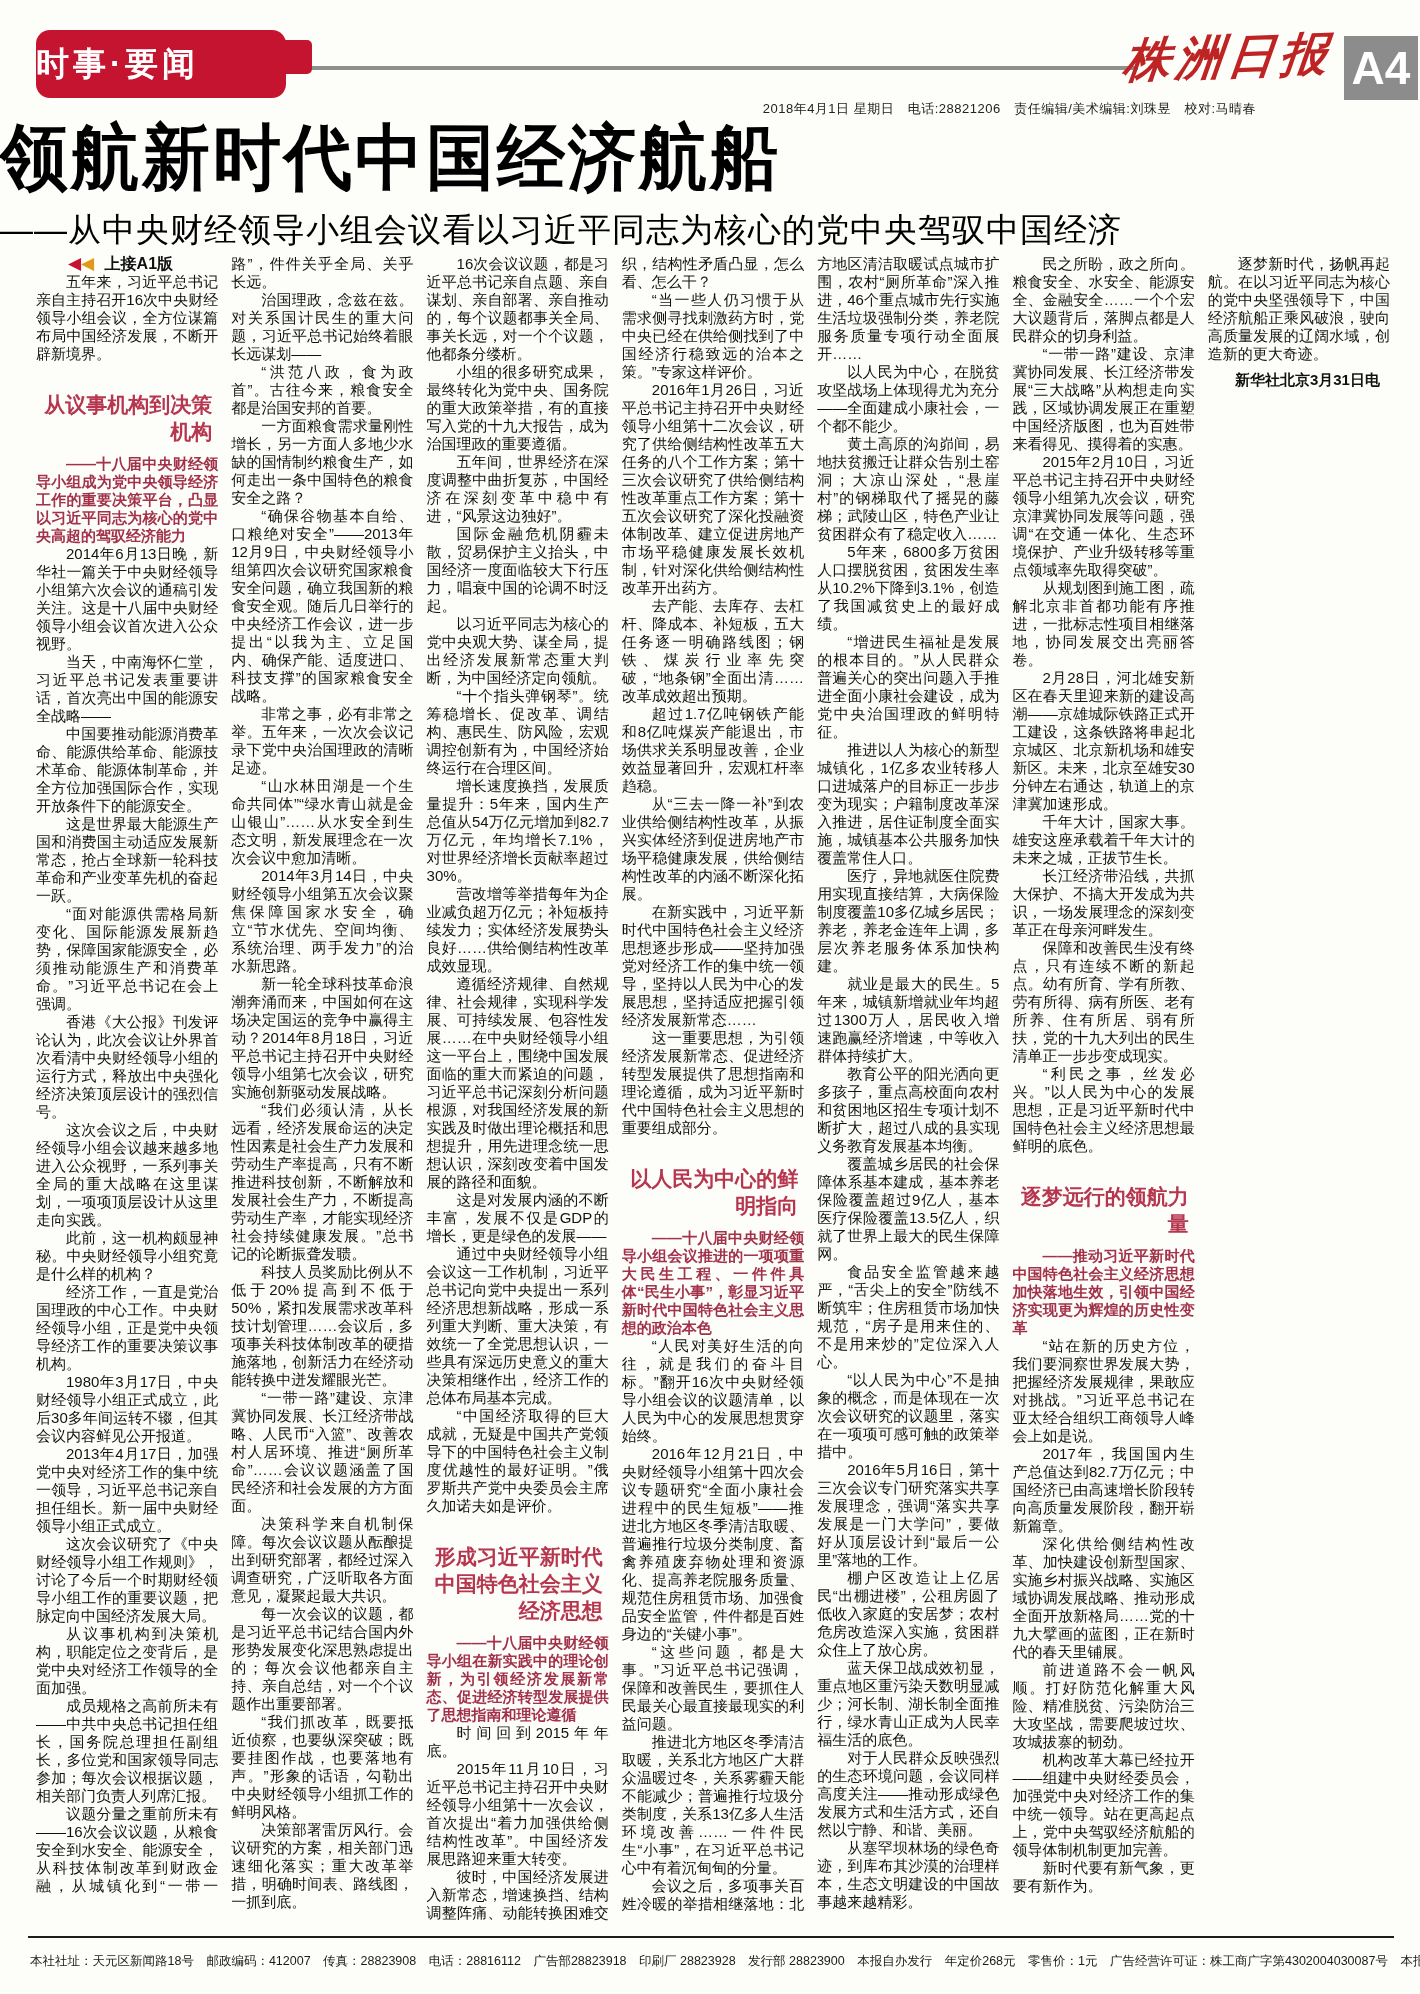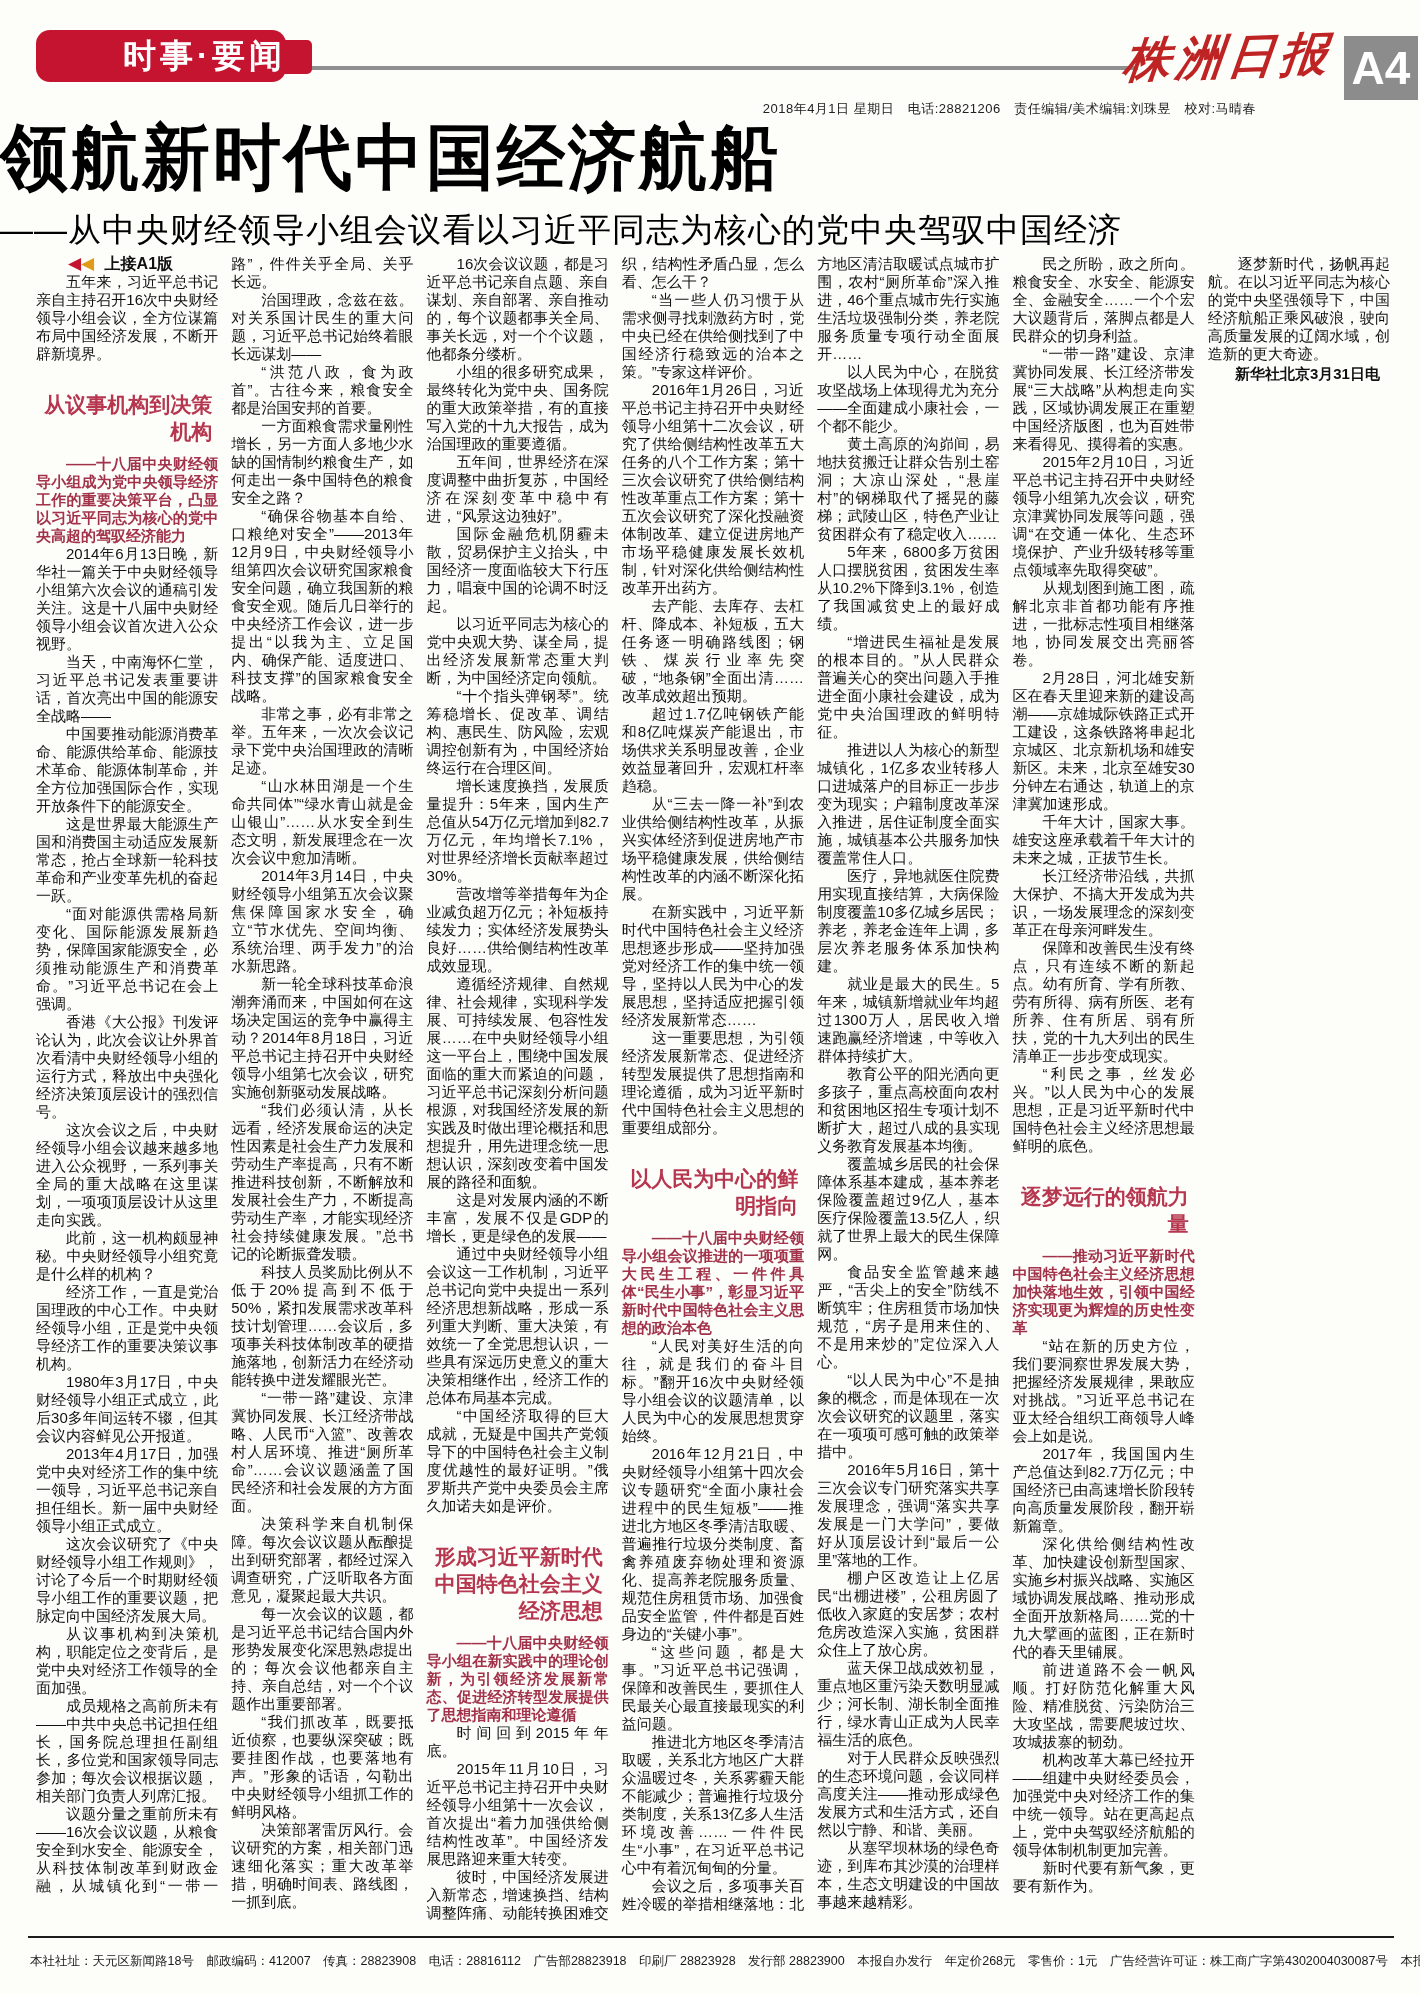--- a/index.html
+++ b/index.html
@@ -1,20 +1,20 @@
 <!DOCTYPE html>
 <html><head>
 <meta charset="utf-8">
 <style>
   html,body{margin:0;padding:0;background:#e8e8e4;}
   .sheet{position:relative;width:1420px;height:1994px;margin:0 auto;background:#fdfdfa;overflow:hidden;
          font-family:"Liberation Sans","DejaVu Sans",sans-serif;color:#111;}
   
-  .kicker-box{position:absolute;left:36px;top:30px;width:250px;height:52px;background:#c41430;
-              border-radius:14px;display:flex;align-items:center;justify-content:flex-end;z-index:2;}
+  .kicker-box{position:absolute;left:36px;top:30px;width:250px;height:68px;background:#c41430;
+              border-radius:14px;display:flex;align-items:center;justify-content:flex-start;z-index:2;}
   .kicker-box .txt{color:#fff;font-size:33px;font-weight:800;letter-spacing:4px;}
   .kicker-tab{position:absolute;left:278px;top:40px;width:34px;height:34px;background:#c41430;border-radius:5px;z-index:1;}
   .top-rule{position:absolute;left:300px;top:66px;width:838px;height:4px;background:#8f8f8f;}
   .masthead-logo{position:absolute;right:88px;top:26px;font-family:"DejaVu Serif","Liberation Serif",serif;
         font-style:italic;font-weight:bold;font-size:47px;color:#bf2424;letter-spacing:5px;
         transform:skewX(-8deg) rotate(-2deg);white-space:nowrap;}
   .page-num{position:absolute;right:2px;top:36px;width:74px;height:64px;background:#8c8c8c;color:#fff;
         font-size:46px;font-weight:bold;display:flex;align-items:center;justify-content:center;}
   .dateline{position:absolute;right:164px;top:100px;font-size:13px;color:#222;letter-spacing:.5px;white-space:nowrap;}
   
@@ -26,21 +26,21 @@
   .body-columns{position:absolute;left:36px;top:255px;width:1354px;height:1668px;
         column-count:7;column-gap:13px;column-fill:auto;overflow:hidden;
         font-size:15px;line-height:18px;text-align:justify;}
   .body-columns p{margin:0;text-indent:2em;}
   .continued{text-indent:0;font-weight:700;font-size:16px;margin-bottom:6px;white-space:nowrap;}
   .continued .ar1{color:#c41430;font-size:17px;}
   .continued .ar2{color:#e09a18;font-size:17px;margin-right:6px;}
   .section-title{text-indent:0;text-align:right;color:#b5364e;font-size:21px;font-weight:800;
         line-height:27px;margin:28px 6px 10px;}
   .lead{color:#a23249;font-weight:600;margin-bottom:6px;}
-  .sign-off{text-indent:0;text-align:right;font-weight:700;padding-right:10px;margin-top:2px;}
+  .sign-off{text-indent:0;text-align:right;font-weight:700;padding-right:10px;margin-top:8px;}
   
   .footer-rule{position:absolute;left:28px;right:26px;bottom:56px;height:2px;background:#1d1d1d;}
   .footer-text{position:absolute;left:30px;right:26px;bottom:24px;font-size:12.5px;color:#1a1a1a;white-space:nowrap;}
 </style>
 </head>
 <body>
 
 <div class="sheet">
 
   <div class="kicker-tab"></div>

